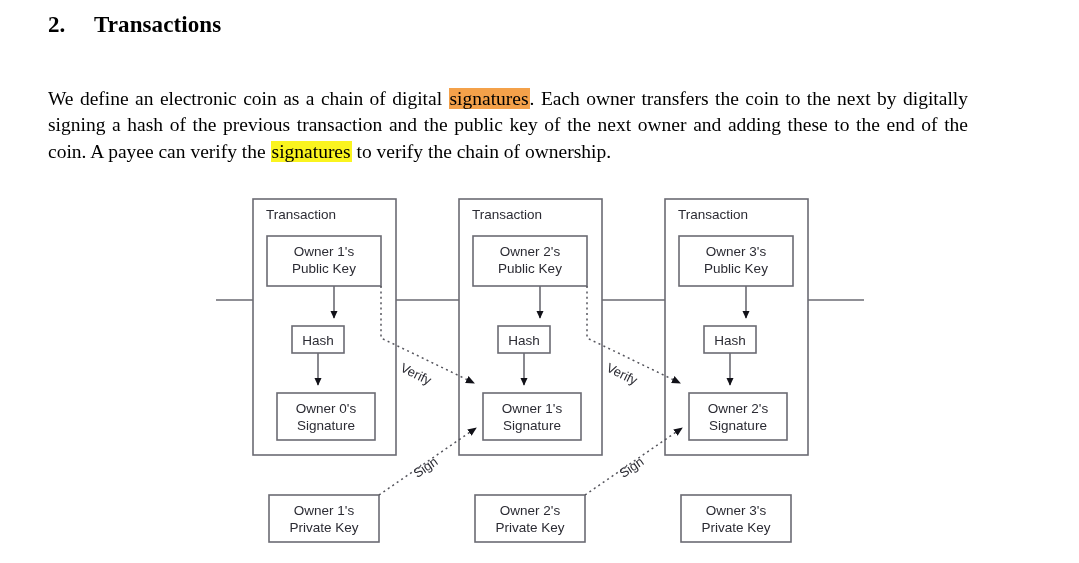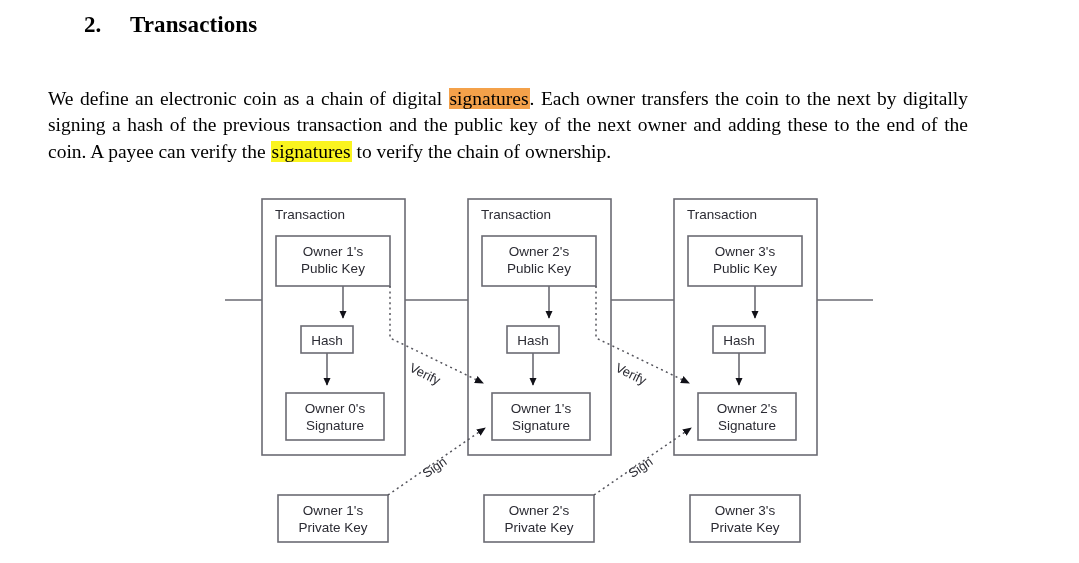--- a/index.html
+++ b/index.html
@@ -20,21 +20,20 @@
   
   .section-heading {
     position: absolute;
     left: 48px;
     top: 12px;
     font-family: "Liberation Serif", "DejaVu Serif", serif;
     font-weight: bold;
     font-size: 23px;
     letter-spacing: 0.1px;
     white-space: nowrap;
-    margin-left: 36px;
   }
   .section-heading .sec-num {
     display: inline-block;
     width: 46px;
   }
 
   
   .body-paragraph {
     position: absolute;
     left: 48px;
@@ -50,21 +49,21 @@
     padding: 0 1px;
   }
   .body-paragraph .hl-yellow {
     background: #FAF41F;
     padding: 0 1px;
   }
 
   
   .diagram-wrap {
     position: absolute;
-    left: 13px;
+    left: 4px;
     top: 178px;
     width: 964px;
     height: 385px;
   }
   .diagram-svg {
     display: block;
   }
   .dg-box-fill { fill: #ffffff; }
   .dg-label {
     font-family: "Liberation Sans", "DejaVu Sans", sans-serif;

